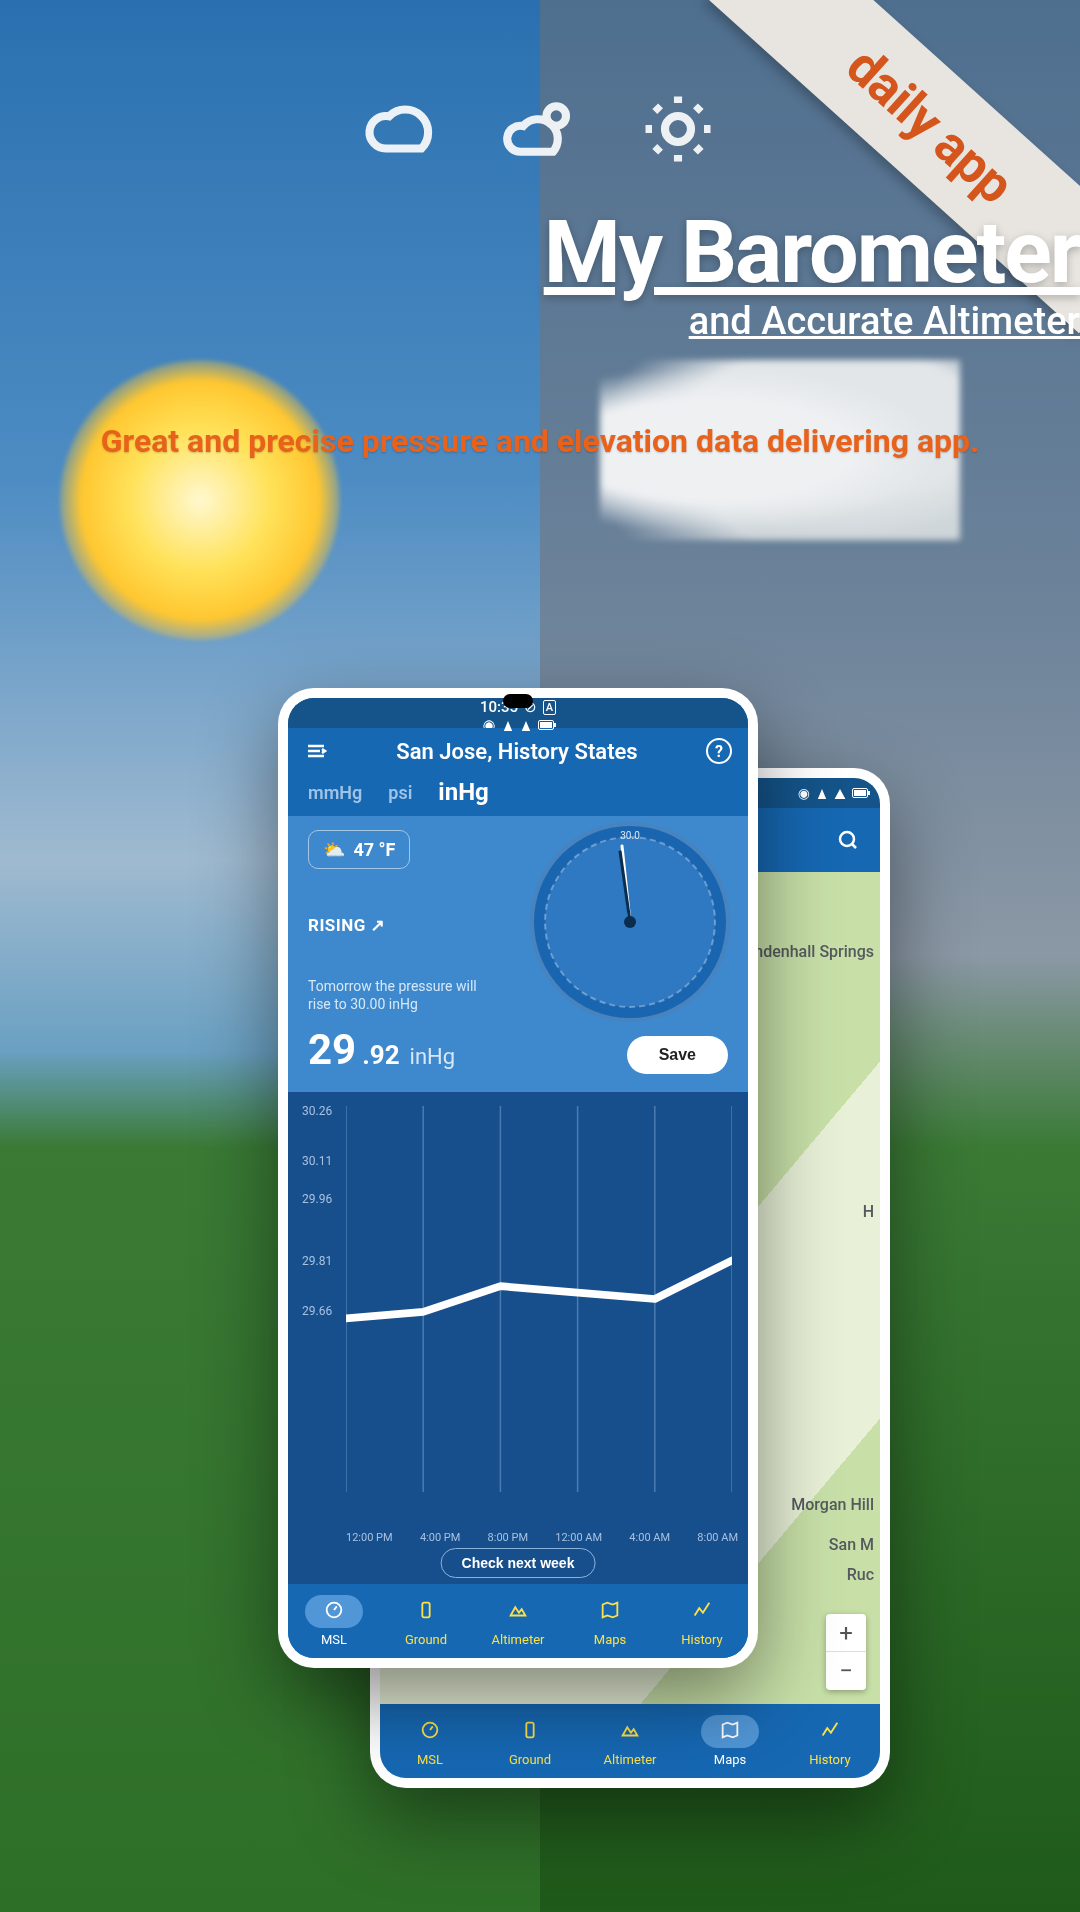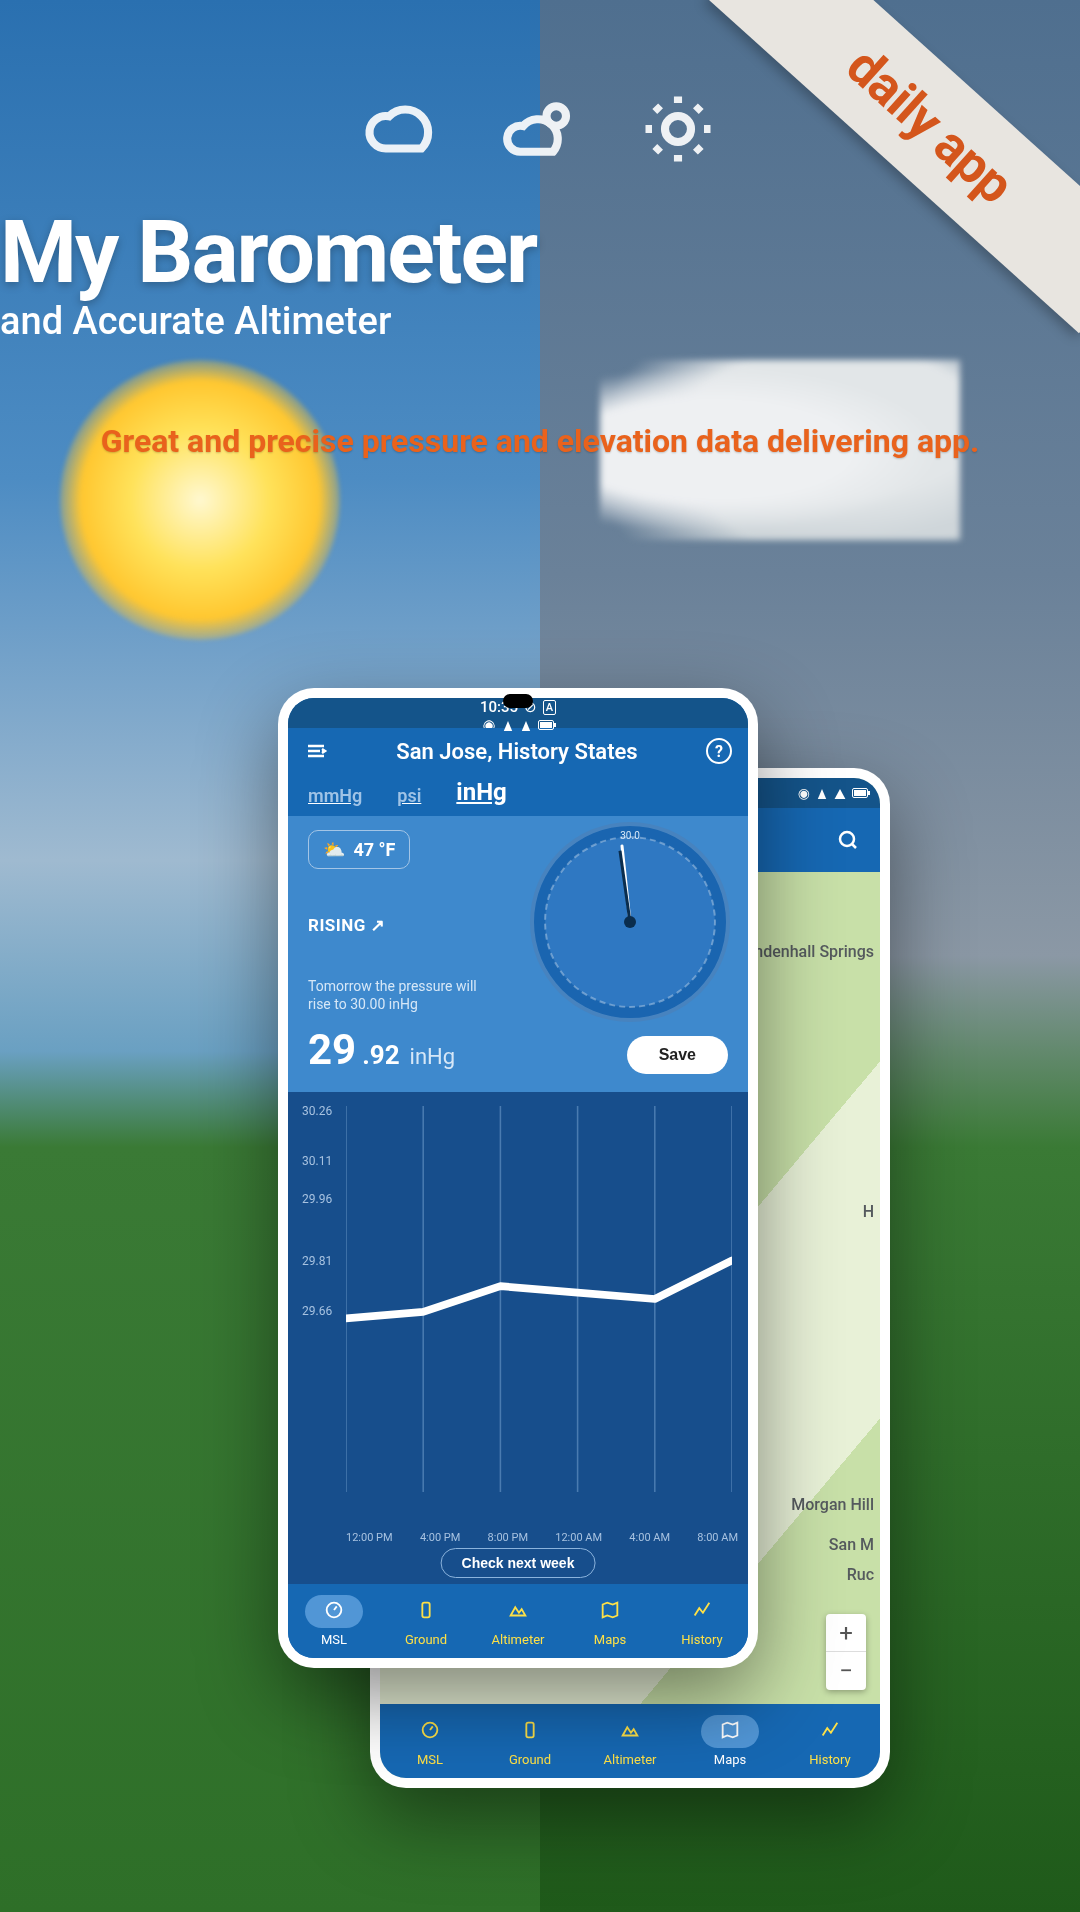--- a/index.html
+++ b/index.html
@@ -43,21 +43,21 @@
     color: #d4561c; font-weight: 700; font-size: 52px; letter-spacing: -1px;
   }
 
   .wicons {
     position: absolute; top: 90px; left: 50%; transform: translateX(-50%);
     display: flex; gap: 60px; color: #fff;
   }
   .wicons svg { width: 78px; height: 78px; stroke: #fff; stroke-width: 2.5; fill: none; opacity: .9; }
 
   .title-block {
-    position: absolute; top: 200px; width: 100%; text-align: left; color: #fff;
+    position: absolute; top: 200px; width: 100%; text-align: right; color: #fff; text-decoration: underline;
   }
   .title-block h1 { font-size: 88px; font-weight: 700; letter-spacing: -2px; text-shadow: 0 3px 8px rgba(0,0,0,.25); }
   .title-block h2 { font-size: 38px; font-weight: 500; margin-top: -4px; }
   .tagline {
     position: absolute; top: 422px; width: 100%; text-align: center;
     color: #e9621c; font-weight: 700; font-size: 32px; text-shadow: 0 1px 2px rgba(0,0,0,.2);
   }
 
   
   .phone {
@@ -94,21 +94,21 @@
   }
   .status-icons { display: flex; gap: 6px; align-items: center; }
   .notch { position: absolute; top: 6px; left: 50%; transform: translateX(-50%); width: 30px; height: 14px; background: #000; border-radius: 10px; z-index: 10; }
 
   .appbar {
     background: #1668b3; padding: 10px 16px; display: flex; align-items: center; gap: 14px;
   }
   .loc { flex: 1; text-align: center; font-size: 22px; font-weight: 600; }
   .help-btn { width: 26px; height: 26px; border: 2px solid #fff; border-radius: 50%; display: flex; align-items: center; justify-content: center; font-size: 16px; font-weight: 700; }
 
-  .units-row { display: flex; gap: 35px; padding: 4px 20px 10px; align-items: flex-end; text-decoration: underline; }
+  .units-row { display: flex; gap: 26px; padding: 4px 20px 10px; align-items: center; }
   .unit-tab { font-size: 18px; color: #9fc3e6; font-weight: 600; }
   .unit-tab.active { color: #fff; font-size: 24px; font-weight: 700; }
 
   .main-panel { background: #3e89cd; padding: 14px 20px 18px; position: relative; }
   .temp-chip { border: 1.5px solid #a3c5e6; border-radius: 10px; padding: 8px 14px; display: inline-flex; align-items: center; gap: 8px; font-size: 18px; font-weight: 700; }
   .trend { margin-top: 46px; font-size: 17px; font-weight: 700; letter-spacing: .5px; }
   .forecast-text { margin-top: 42px; font-size: 14px; color: #d6e7f7; max-width: 190px; line-height: 1.3; }
   .reading { margin-top: 12px; display: flex; align-items: baseline; gap: 6px; }
   .reading .big { font-size: 42px; font-weight: 700; }
   .reading .dec { font-size: 26px; font-weight: 700; }

